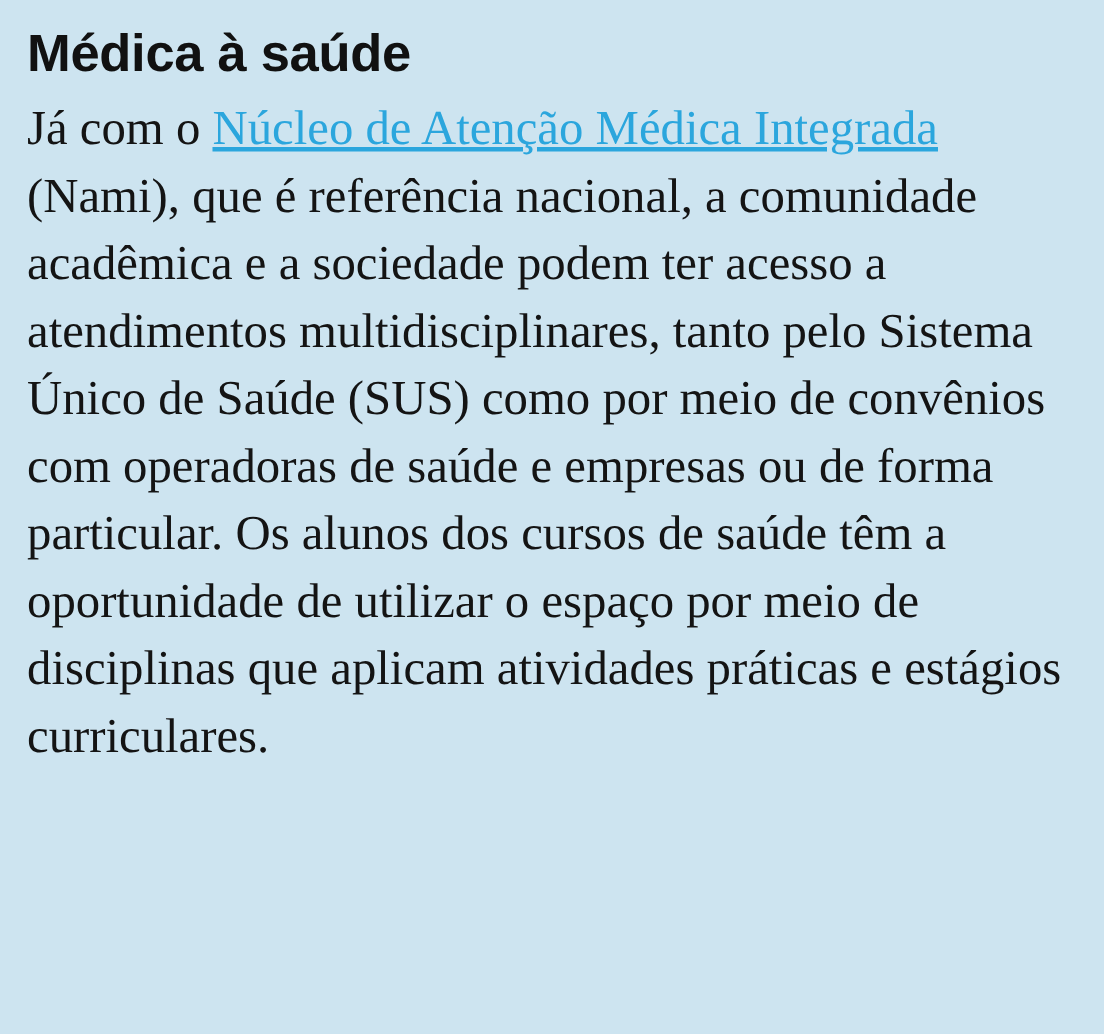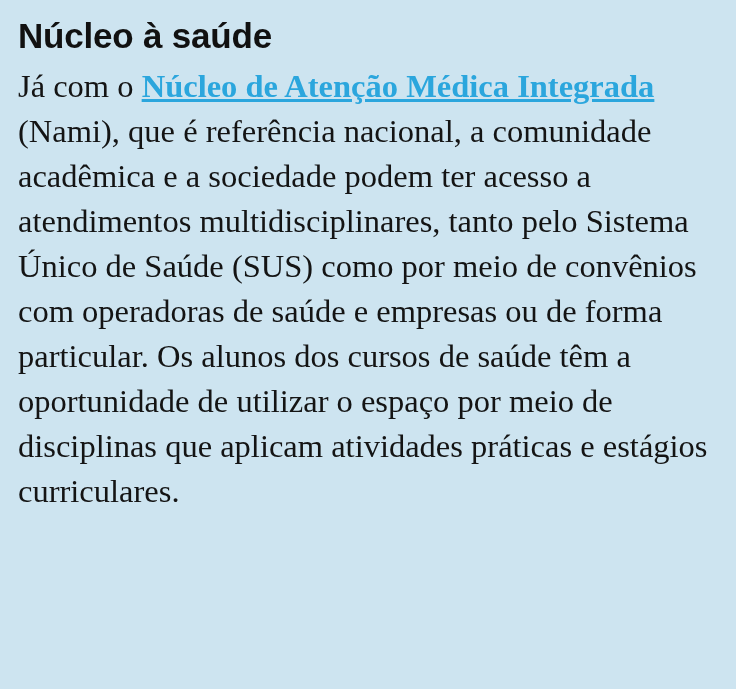--- a/index.html
+++ b/index.html
@@ -34,22 +34,22 @@
     font-family: "Liberation Serif", serif;
     font-size: 32.5px;
     line-height: 45px;
     color: #141414;
     margin: 0;
     text-align: left;
     word-spacing: 0px;
   }
   .link {
     color: #2ba6dd;
-    font-weight: bold;
+    font-weight: normal;
   }
 </style>
 </head>
 <body>
 
 <div class="page">
-  <h1 class="heading">Núcleo à saúde</h1>
+  <h1 class="heading">Médica à saúde</h1>
   <p class="body-text"><span>Já com o </span><a class="link" href="#">Núcleo de Atenção Médica Integrada</a><span> (Nami), que é referência nacional, a comunidade acadêmica e a sociedade podem ter acesso a atendimentos multidisciplinares, tanto pelo Sistema Único de Saúde (SUS) como por meio de convênios com operadoras de saúde e empresas ou de forma particular. Os alunos dos cursos de saúde têm a oportunidade de utilizar o espaço por meio de disciplinas que aplicam atividades práticas e estágios curriculares.</span></p>
 </div>
 
 </body></html>

